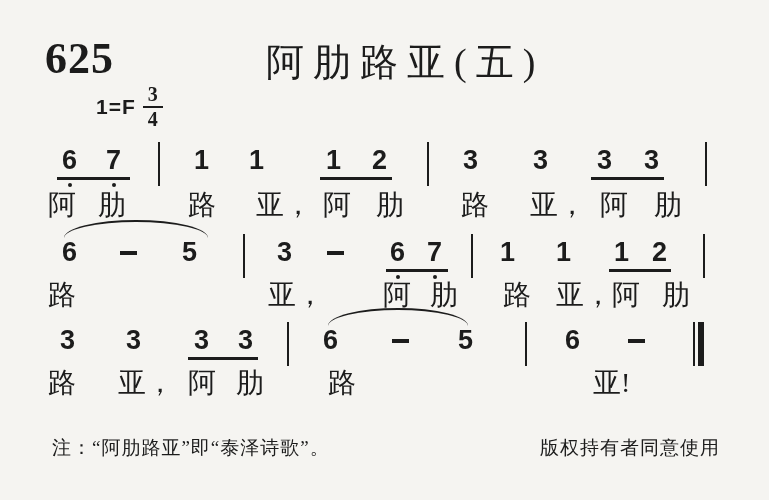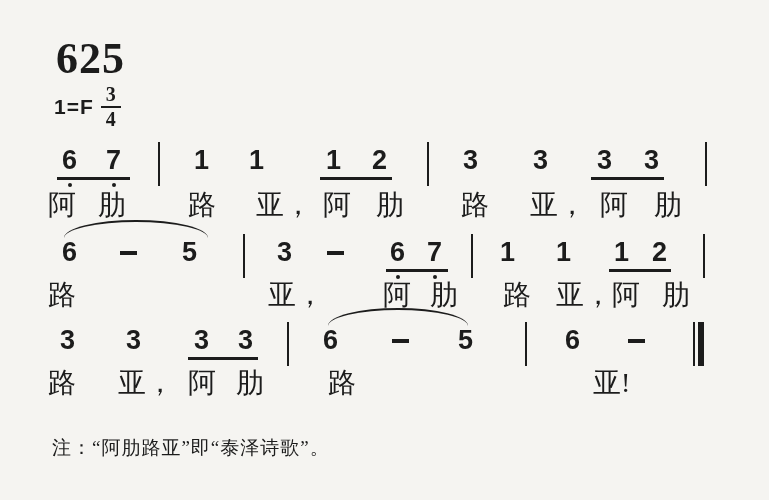--- a/index.html
+++ b/index.html
@@ -7,36 +7,37 @@
     width:769px;height:500px;overflow:hidden;
     background:#f5f4f1;
     font-family:"Liberation Serif",serif;
     color:#1c1c1c;
     position:relative;
   }
   .page{position:absolute;inset:0;}
 
   
   .song-number{
-    position:absolute;left:56px;top:36px;
+    position:absolute;left:45px;top:36px;
     font:bold 44px/46px "Liberation Serif",serif;
     letter-spacing:1px;
   }
   .title{
     position:absolute;left:266px;top:40px;
     font:500 38px/44px "Liberation Serif",serif;
     letter-spacing:9px;white-space:nowrap;
   }
   .key-time{
     position:absolute;left:54px;top:84px;
     display:flex;align-items:center;gap:7px;
   }
   .key{
     font:bold 21px/22px "Liberation Sans",sans-serif;
     letter-spacing:1px;
+    margin-left:42px;
   }
   .fraction{display:inline-flex;flex-direction:column;align-items:center;}
   .fraction .num,.fraction .den{
     font:bold 20px/21px "Liberation Serif",serif;
   }
   .frac-line{display:block;width:20px;height:2px;background:#1c1c1c;margin:1px 0;}
   .attribution{
     position:absolute;left:606px;top:88px;
     font:500 23px/26px "Liberation Serif",serif;
     letter-spacing:5px;white-space:nowrap;
@@ -78,20 +79,21 @@
     letter-spacing:1px;white-space:nowrap;
   }
 </style>
 </head>
 <body>
 
 <div class="page">
 
   <div class="song-number">625</div>
 
+  <div class="title">阿肋路亚(五)</div>
 
   <div class="key-time">
     <span class="key">1=F</span>
     <span class="fraction">
       <span class="num">3</span>
       <span class="frac-line"></span>
       <span class="den">4</span>
     </span>
   </div>
 
@@ -170,14 +172,15 @@
       <div class="lyric" style="left: 48px; top: 368px;">路</div>
       <div class="lyric" style="left: 118px; top: 368px;">亚，</div>
       <div class="lyric" style="left: 188px; top: 368px;">阿</div>
       <div class="lyric" style="left: 236px; top: 368px;">肋</div>
       <div class="lyric" style="left: 328px; top: 368px;">路</div>
       <div class="lyric" style="left: 593px; top: 368px;">亚!</div>
     </div>
 
   <div class="footnote">注：“阿肋路亚”即“泰泽诗歌”。</div>
 
+  <div class="copyright">版权持有者同意使用</div>
 
 </div>
 
 </body></html>

